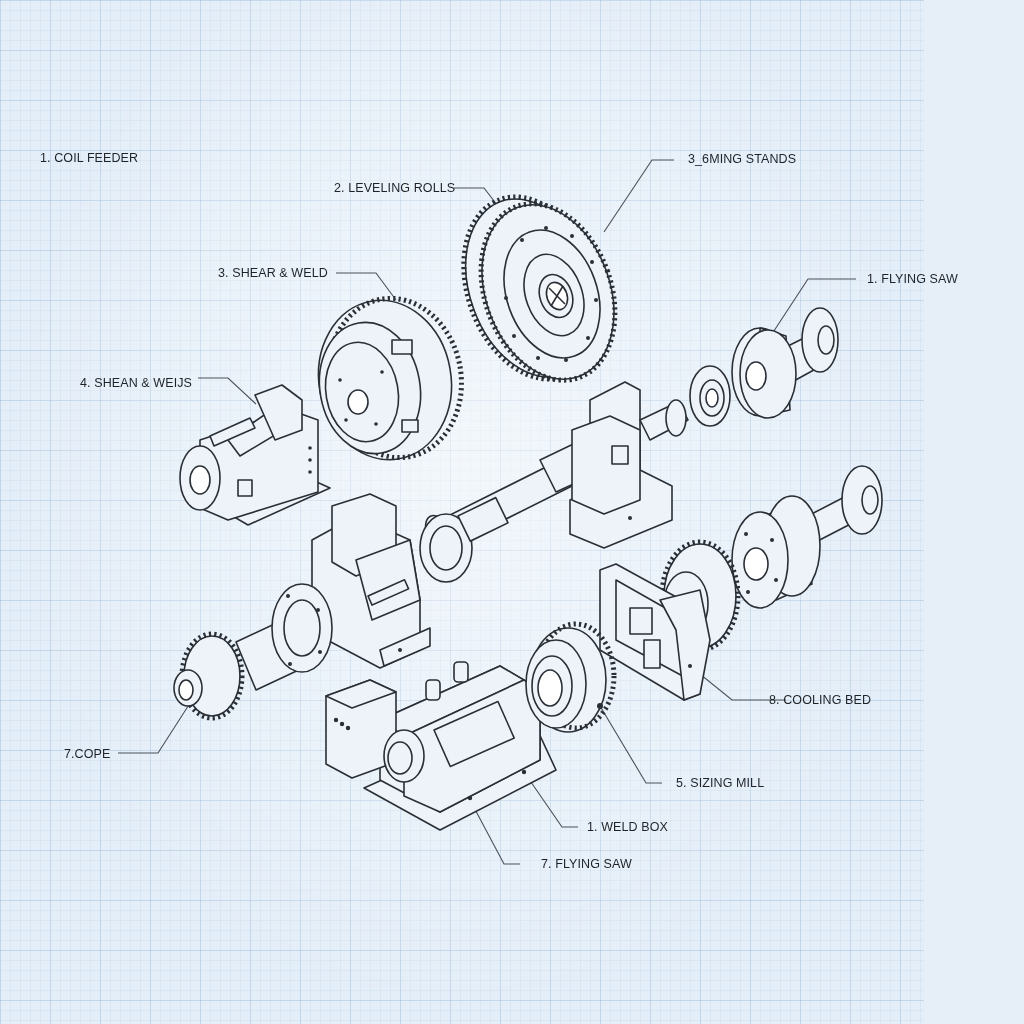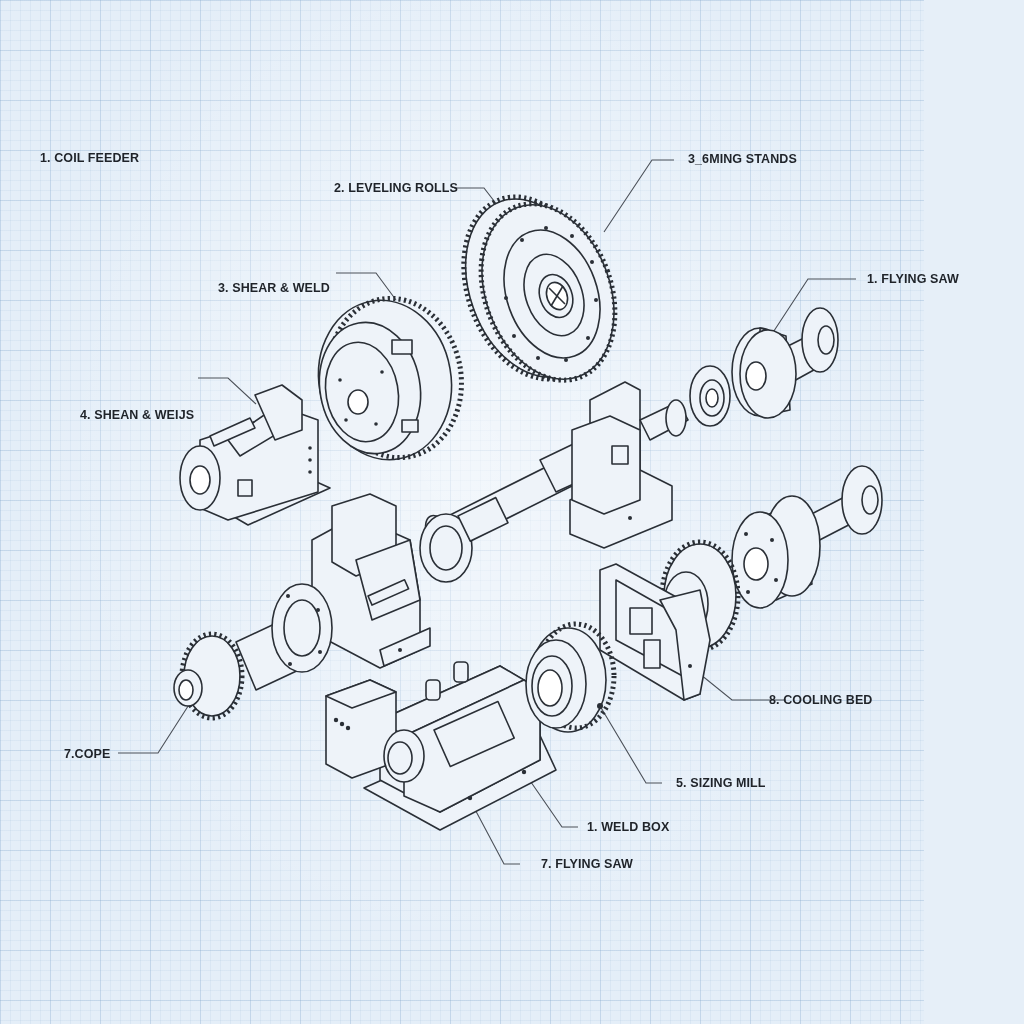--- a/index.html
+++ b/index.html
@@ -11,21 +11,20 @@
   #canvas {
     position: relative; width: 924px; height: 1024px;
     background-color: #e4eef8;
     background-image:
       radial-gradient(ellipse at 50% 45%, rgba(255,255,255,0.55) 0%, rgba(255,255,255,0) 70%),
       linear-gradient(rgba(120,160,200,0.22) 1px, transparent 1px),
       linear-gradient(90deg, rgba(120,160,200,0.22) 1px, transparent 1px),
       linear-gradient(rgba(120,160,200,0.10) 1px, transparent 1px),
       linear-gradient(90deg, rgba(120,160,200,0.10) 1px, transparent 1px);
     background-size: 100% 100%, 50px 50px, 50px 50px, 10px 10px, 10px 10px;
-    font-weight: bold;
   }
   svg#drawing { position: absolute; left: 0; top: 0; }
   .part path, .part ellipse, .part rect, .part line, .part polygon, .part circle {
     fill: #eef3f9; stroke: #2a2f36; stroke-width: 1.6; stroke-linejoin: round;
   }
   .part .hole { fill: #ffffff; }
   .part .dot { fill: #2a2f36; stroke: none; }
   .part .teeth { fill: none; stroke: #2a2f36; stroke-width: 5; stroke-dasharray: 2.2 3.2; }
   .leader { fill: none; stroke: #4b5058; stroke-width: 1.1; }
   .label {
@@ -210,22 +209,22 @@
       <ellipse cx="556" cy="684" rx="30" ry="44"></ellipse>
       <ellipse cx="552" cy="686" rx="20" ry="30"></ellipse>
       <ellipse class="hole" cx="550" cy="688" rx="12" ry="18"></ellipse>
       <circle class="dot" cx="600" cy="706" r="3"></circle>
     </g>
   </svg>
 
   <div class="label" style="left:40px; top:152px;">1. COIL FEEDER</div>
   <div class="label" style="left:334px; top:182px;text-align:right;">2. LEVELING ROLLS</div>
   <div class="label" style="left:688px; top:153px;">3_6MING STANDS</div>
-  <div class="label" style="left:218px; top:282px;">3. SHEAR &amp; WELD</div>
+  <div class="label" style="left:218px; top:267px;">3. SHEAR &amp; WELD</div>
   <div class="label" style="left:867px; top:273px;">1. FLYING SAW</div>
-  <div class="label" style="left:80px; top:377px;margin-top:32px;">4. SHEAN &amp; WEIJS</div>
+  <div class="label" style="left:80px; top:377px;">4. SHEAN &amp; WEIJS</div>
   <div class="label" style="left:64px; top:748px;">7.COPE</div>
   <div class="label" style="left:769px; top:694px;">8. COOLING BED</div>
   <div class="label" style="left:676px; top:777px;">5. SIZING MILL</div>
   <div class="label" style="left:587px; top:821px;">1. WELD BOX</div>
   <div class="label" style="left:541px; top:858px;">7. FLYING SAW</div>
 
 </div>
 
 </body></html>

